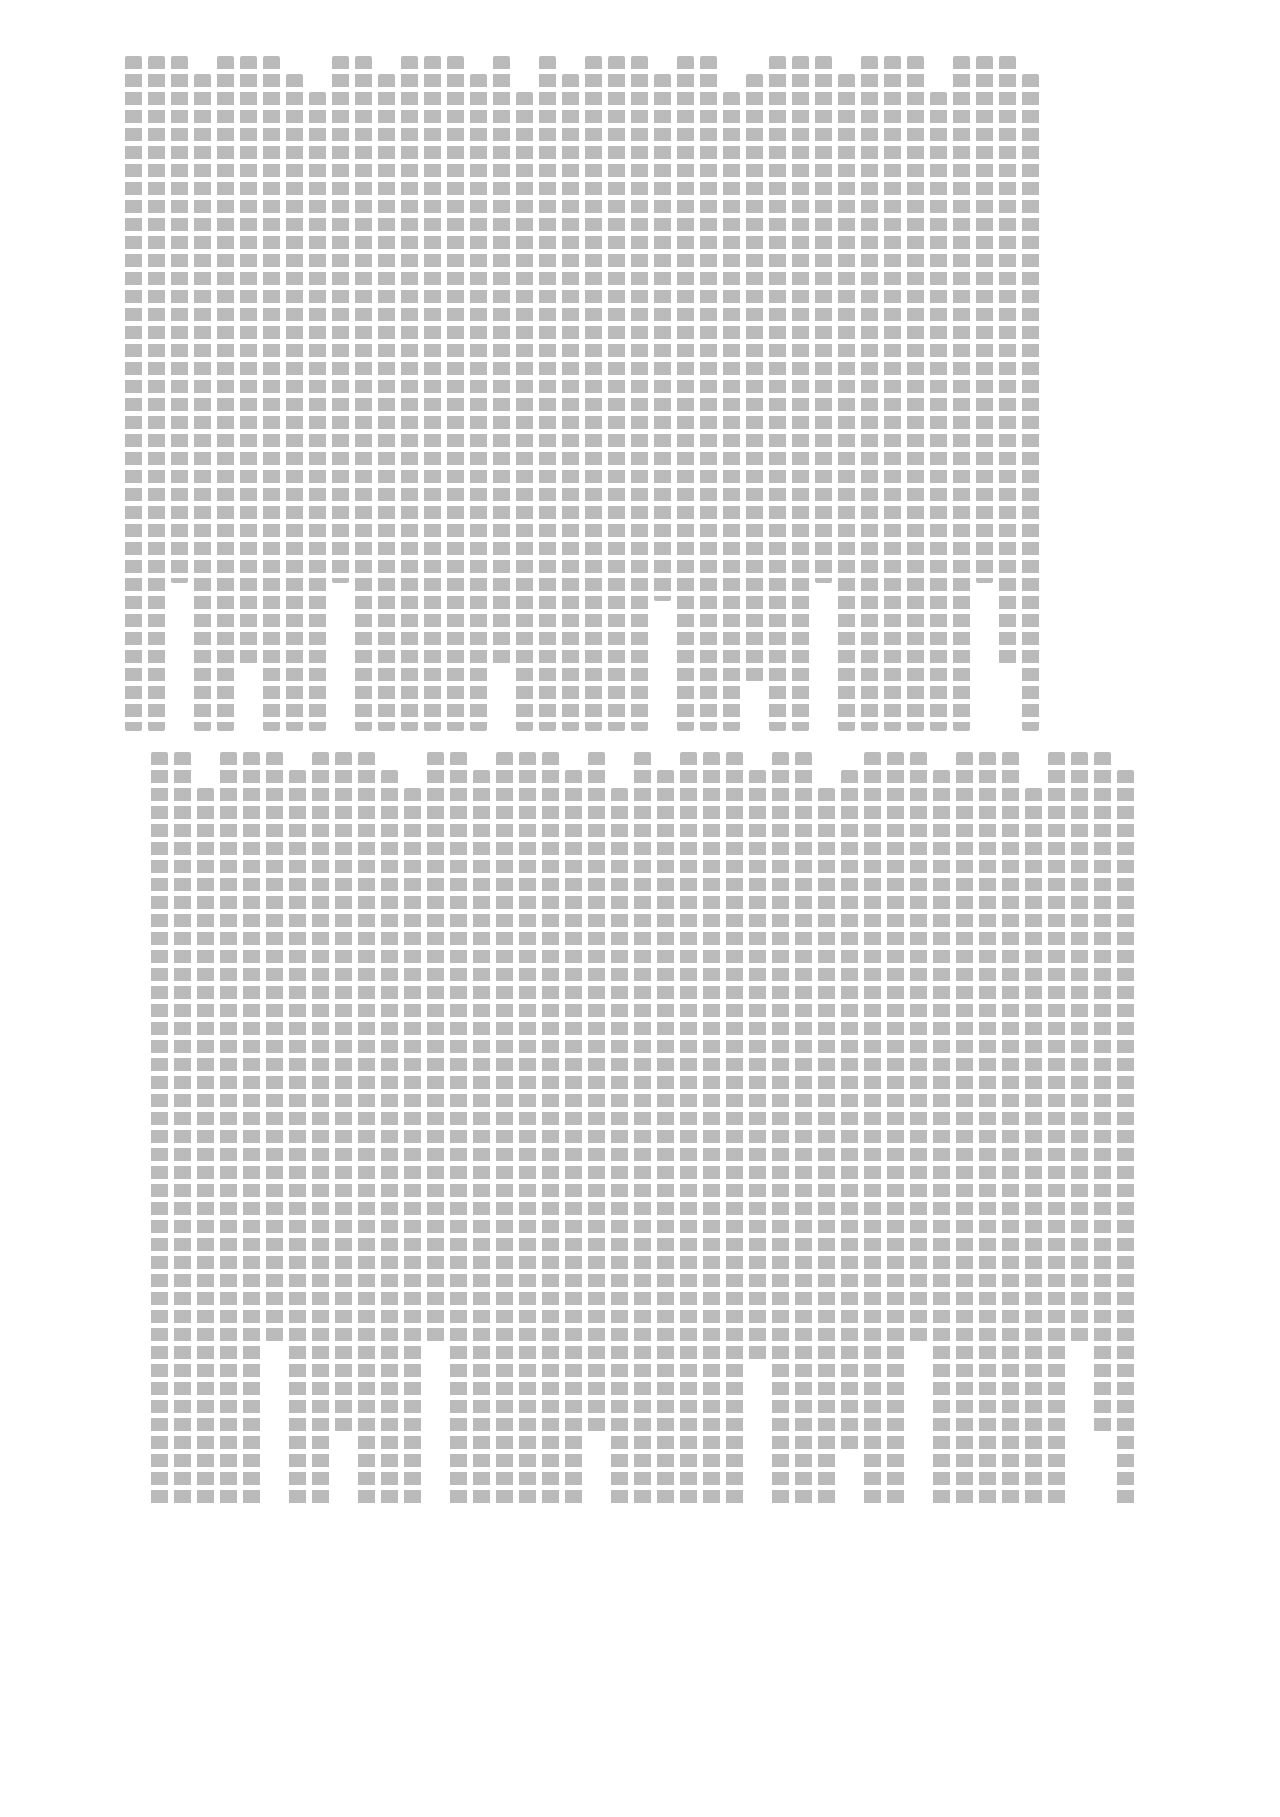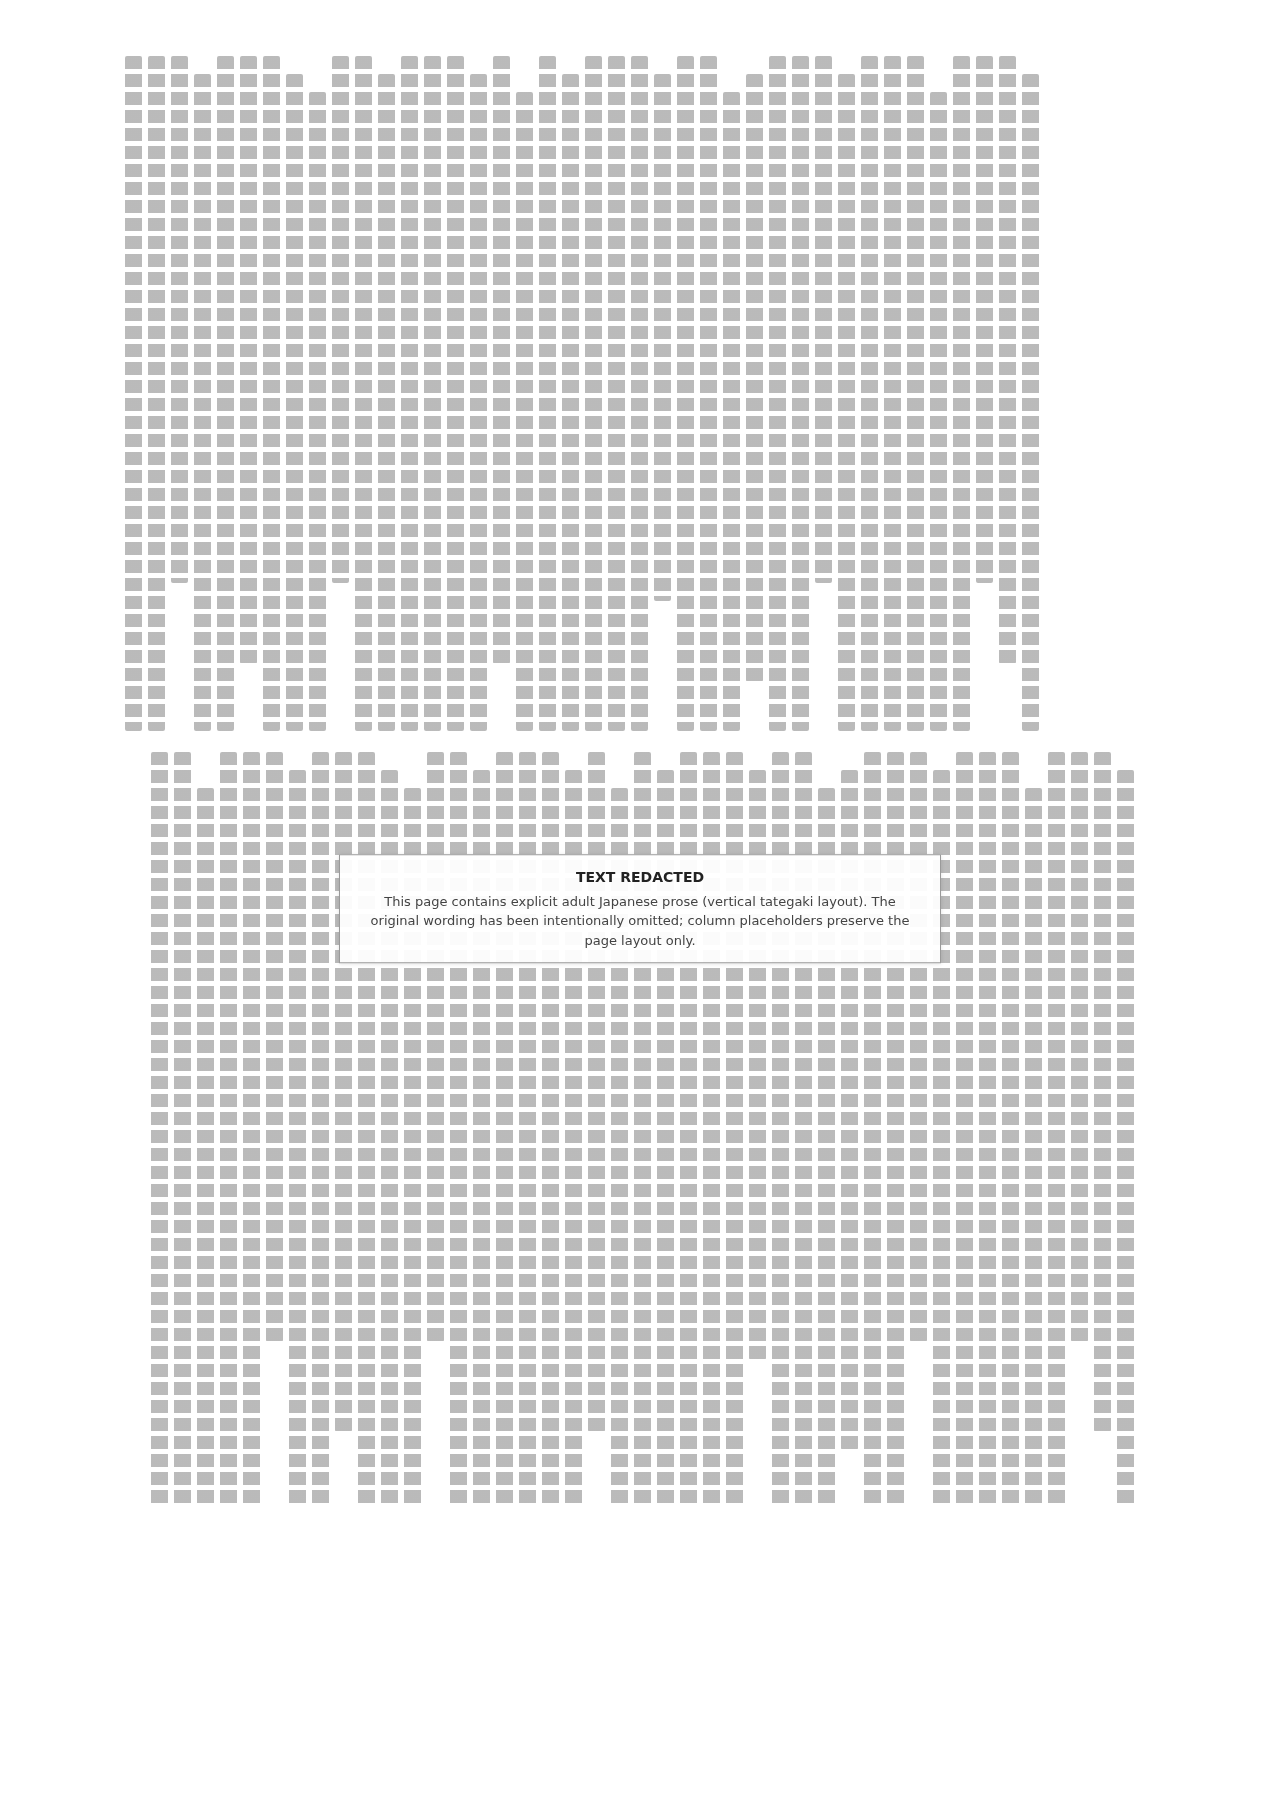--- a/index.html
+++ b/index.html
@@ -154,18 +154,14 @@
       <div class="text-column"></div>
       <div class="text-column"></div>
       <div class="text-column"></div>
       <div class="text-column"></div>
       <div class="text-column"></div>
       <div class="text-column"></div>
       <div class="text-column"></div>
       <div class="text-column"></div>
     </div>
 
-  <div class="redaction-notice">
-    <span class="redaction-title">TEXT REDACTED</span>
-    <span>This page contains explicit adult Japanese prose (vertical tategaki layout). The original wording has been intentionally omitted; column placeholders preserve the page layout only.</span>
-  </div>
 
 </div>
 
 </body></html>

